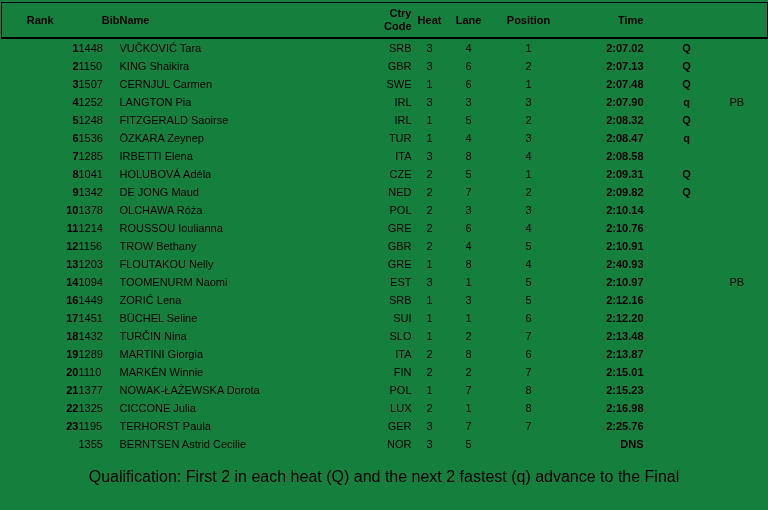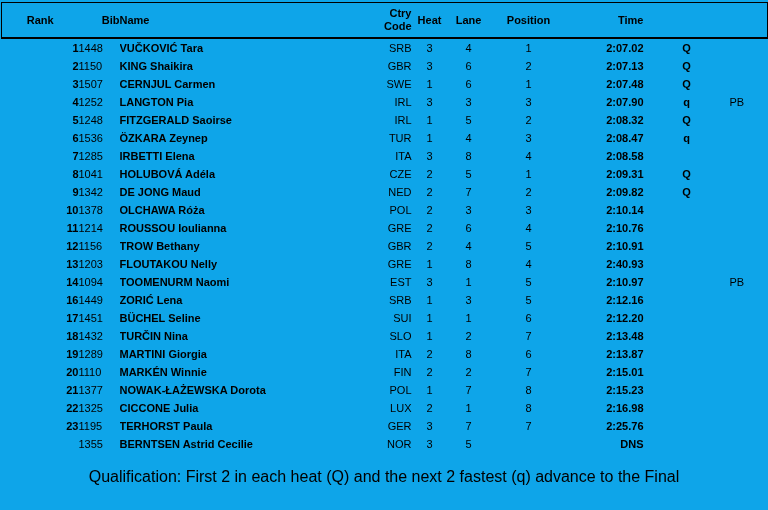--- a/index.html
+++ b/index.html
@@ -4,21 +4,21 @@
 <style>
   html, body {
     margin: 0;
     padding: 0;
     background: #ffffff;
   }
   .page {
     position: relative;
     width: 768px;
     height: 510px;
-    background: #0ea5e9;
+    background: #15803d;
     color: #000000;
     font-family: "Liberation Sans", sans-serif;
     overflow: hidden;
   }
   table.results {
     border-collapse: collapse;
     table-layout: fixed;
     width: 766px;
     margin: 2px 0 0 1px;
   }
@@ -42,21 +42,21 @@
   tbody td {
     height: 18px;
     vertical-align: middle;
     line-height: 18px;
   }
   th.h-rank  { text-align: center; }
   td.c-rank  { text-align: right; padding-right: 30px; font-weight: bold; }
   th.h-bib   { text-align: right; padding-right: 7px; }
   td.c-bib   { text-align: left; padding-right: 3px; }
   th.h-name, td.c-name { text-align: left; padding-left: 7px; }
-  td.c-name  { font-weight: bold; margin-left: 24px; }
+  td.c-name  { font-weight: normal; margin-left: 24px; }
   th.h-ctry, td.c-ctry { text-align: right; padding-left: 5px; }
   th.h-heat, td.c-heat, th.h-lane, td.c-lane, th.h-pos, td.c-pos { text-align: center; }
   th.h-time, td.c-time { text-align: right; padding-right: 4px; }
   td.c-time  { font-weight: bold; }
   th.h-qual, td.c-qual { text-align: center; }
   td.c-qual  { font-weight: bold; }
   th.h-note, td.c-note { text-align: left; padding-left: 22px; }
   .footer-note {
     margin-top: 15px;
     text-align: center;

